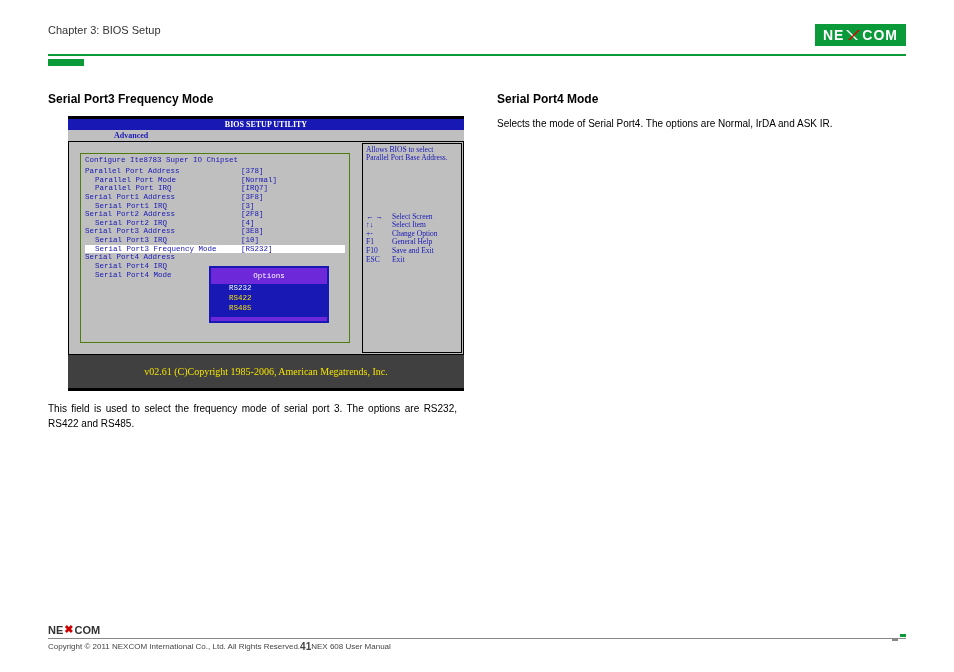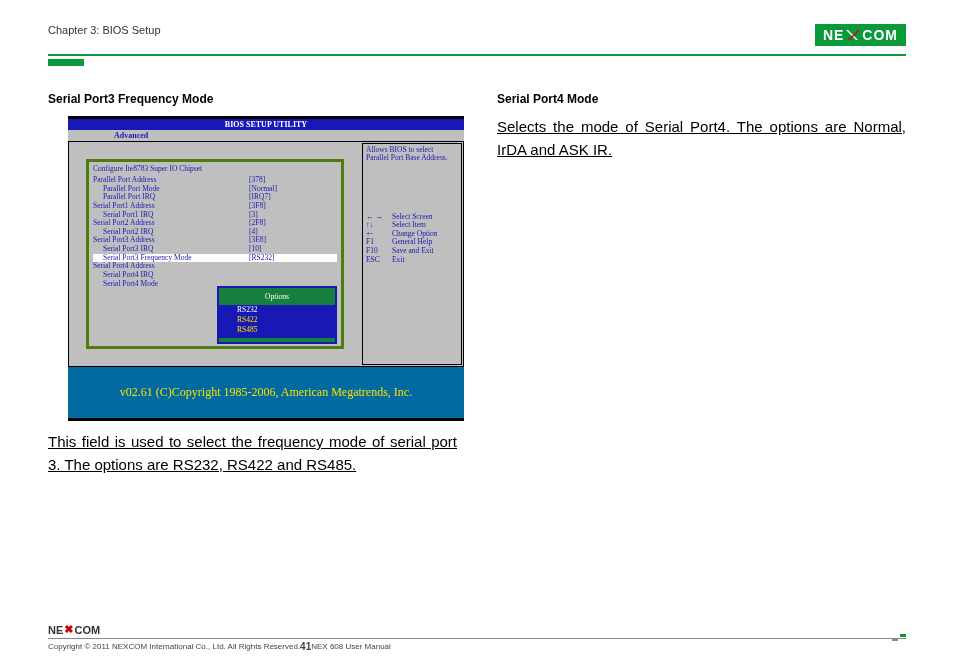--- a/index.html
+++ b/index.html
@@ -13,46 +13,46 @@
   .logo-green { background: #0a9a3a; color: #fff; font-weight: bold; padding: 3px 8px; font-size: 14px; letter-spacing: 1px; display: inline-flex; align-items: center; gap: 2px; }
   .logo-x { display: inline-flex; align-items: center; }
   .logo-x svg { width: 14px; height: 14px; }
   .hr-top { border: none; border-top: 2px solid #0a9a3a; margin-bottom: 3px; }
   .green-stub { width: 36px; height: 7px; background: #0a9a3a; margin-bottom: 26px; }
 
   
   .columns { display: flex; gap: 40px; }
   .col { flex: 1; }
   .section-title { font-size: 12px; font-weight: bold; margin-bottom: 10px; }
-  .body-text { font-size: 15px; line-height: 1.5; text-align: justify; margin-top: 10px; text-decoration: underline; }
+  .body-text { font-size: 10px; line-height: 1.5; text-align: justify; margin-top: 10px; }
 
   
   .bios { width: 100%; max-width: 396px; font-family: "Times New Roman", serif; font-size: 8px; margin-left: 20px; }
   .bios-outer { border-top: 3px solid #000; border-bottom: 3px solid #000; background: #bfbfbf; }
   .bios-header { background: #1818b5; color: #fff; text-align: center; font-weight: bold; padding: 1px 0; font-size: 8px; }
   .bios-tabs { background: #bfbfbf; display: flex; padding: 0 40px; font-size: 8px; color: #1818b5; }
   .bios-tab { padding: 1px 6px; font-weight: bold; }
   .bios-body { display: flex; background: #bfbfbf; border: 1px solid #000; }
-  .bios-main { flex: 1; border: 3px solid #4d7c0f; margin: 17px; padding: 2px 4px 10px 4px; position: relative; min-height: 190px; }
+  .bios-main { flex: 1; border: 1px solid #4d7c0f; margin: 11px; padding: 2px 4px 10px 4px; position: relative; min-height: 190px; font-family: Liberation Mono, monospace; }
   .bios-side { width: 100px; border: 1px solid #000; margin: 1px; padding: 2px 3px; display: flex; flex-direction: column; }
   .bios-help-top { color: #1818b5; font-size: 7.5px; line-height: 1.1; flex: 0 0 auto; margin-bottom: 50px;}
   .bios-keys { font-size: 7.5px; color: #1818b5; line-height: 1.15; }
   .bios-keys .row { display: flex; }
   .bios-keys .k { width: 26px; }
   .bios-row { display: flex; color: #1818b5; font-size: 7.5px; line-height: 1.15; }
   .bios-row .label { width: 156px; }
   .bios-row .value { }
   .bios-row.selected { background: #fff; color: #1818b5; }
   .bios-subtitle { color: #1818b5; font-size: 7.5px; margin-bottom: 3px; }
-  .bios-popup { position: absolute; left: 128px; top: 124px; width: 120px; border: 2px solid #1818b5; background: #15803d; padding: 4px 0; }
+  .bios-popup { position: absolute; left: 128px; top: 112px; width: 120px; border: 2px solid #1818b5; background: #6d28d9; padding: 4px 0; }
   .bios-popup-title { color: #fff; text-align: center; font-size: 7.5px; margin-bottom: 4px; }
   .bios-popup-opts { background: #1818b5; padding: 0 18px 4px 18px; }
   .bios-popup-opt { color: #f3e200; font-size: 7.5px; line-height: 1.3; }
   .bios-popup-opt.sel { color: #fff; }
-  .bios-footer { background: #0369a1; color: #f3e200; text-align: center; font-size: 12px; padding: 18px 0; }
+  .bios-footer { background: #404040; color: #f3e200; text-align: center; font-size: 10px; padding: 11px 0; }
 
   .indent1 { padding-left: 10px; }
 
   
   .footer { position: absolute; left: 48px; right: 48px; bottom: 20px; }
   .logo-small { display: inline-flex; align-items: center; font-weight: bold; font-size: 11px; color: #333; gap: 1px; margin-bottom: 2px; }
   .logo-small .x { color: #c00; }
   .hr-bot { border: none; border-top: 1px solid #888; }
   .footline { display: flex; justify-content: flex-start; align-items: center; font-size: 8px; color: #444; margin-top: 2px; }
   .pagenum { font-weight: bold; font-size: 10px; }

